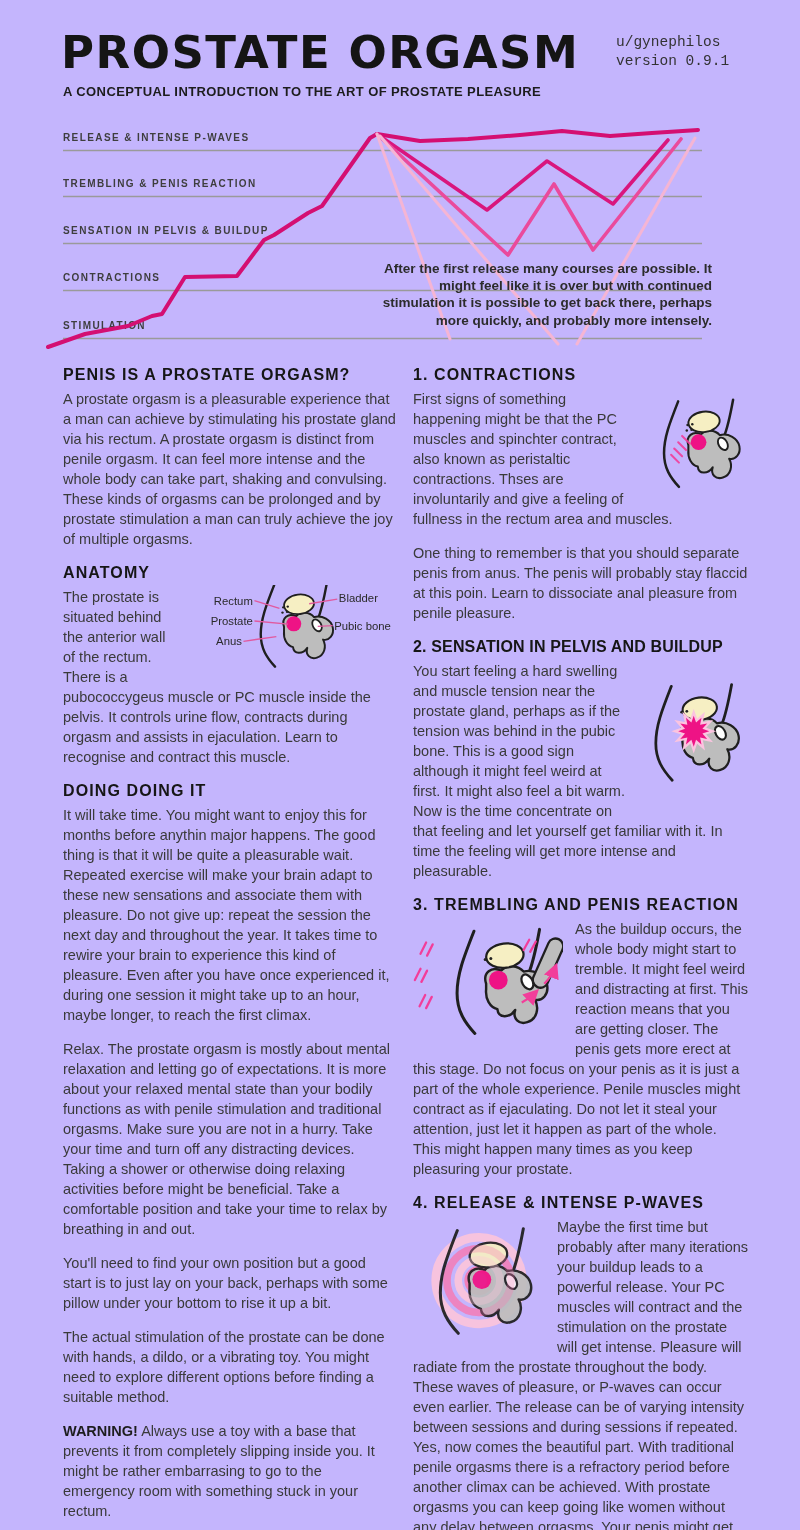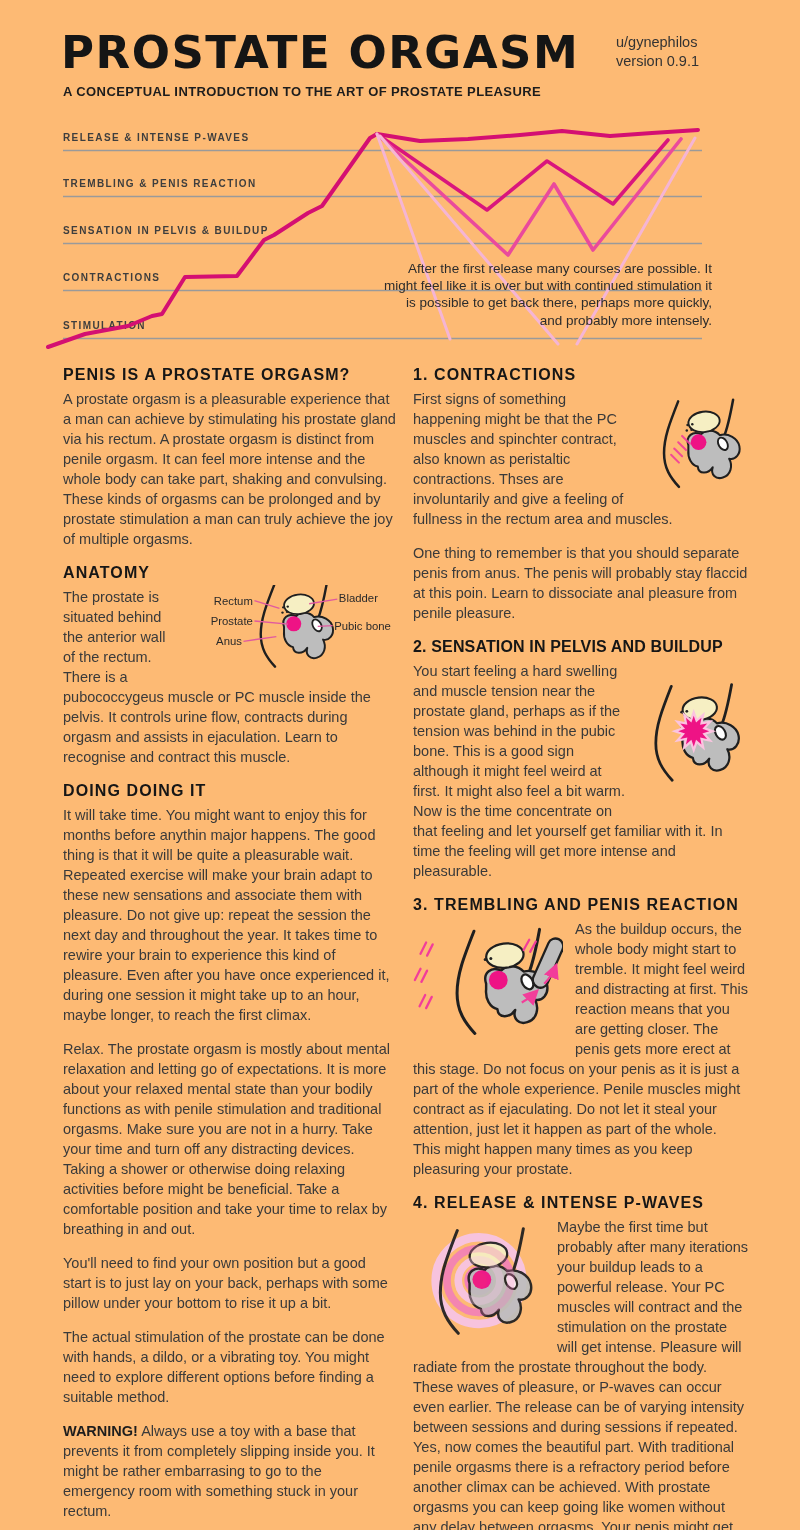--- a/index.html
+++ b/index.html
@@ -1,32 +1,32 @@
 <!DOCTYPE html>
 <html><head>
 <meta charset="utf-8">
 <style>
   * { margin:0; padding:0; box-sizing:border-box; }
   html,body { background:#fff; }
-  .page { position:relative; width:800px; height:1530px; background:#fdba74; overflow:hidden;
+  .page { position:relative; width:800px; height:1530px; background:#c4b5fd; overflow:hidden;
           font-family:"Liberation Sans", sans-serif; color:#3a3a3a; }
 
   
   .title { position:absolute; left:61px; top:26px; font-family:"DejaVu Sans", sans-serif;
            font-weight:bold; font-size:45px; letter-spacing:1.5px; color:#151515; }
   .subtitle { position:absolute; left:63px; top:84px; font-size:13px; font-weight:bold;
               letter-spacing:0.4px; color:#1d1d1d; }
-  .credit { position:absolute; left:616px; top:33px; font-size:14.5px; line-height:19px; color:#333; }
+  .credit { position:absolute; left:616px; top:33px; font-size:14.5px; line-height:19px; color:#333;font-family:Liberation Mono, monospace; }
 
   
   .axis-label { position:absolute; font-size:10px; font-weight:bold; letter-spacing:1.4px;
                 color:#3e3e3e; white-space:nowrap; }
   #curve-svg { position:absolute; left:0; top:118px; pointer-events:none; }
   .chart-note { position:absolute; left:382px; top:260px; width:330px; text-align:right;
-                font-size:13.5px; line-height:17.2px; color:#2c2c2c; }
+                font-size:13.5px; line-height:17.2px; color:#2c2c2c;font-weight:bold; }
 
   
   .col { position:absolute; top:365px; width:334px; font-size:14.5px; line-height:20px; }
   .col-left  { left:63px;  }
   .col-right { left:413px; width:335px; }
   .col h2 { font-size:16px; letter-spacing:1.1px; color:#161616; margin:14px 0 4px;
             font-weight:bold; }
   .col h2.first { margin-top:0; }
   .col h2.tight { letter-spacing:0.15px; }
   .col p { margin:0 0 14px; }

